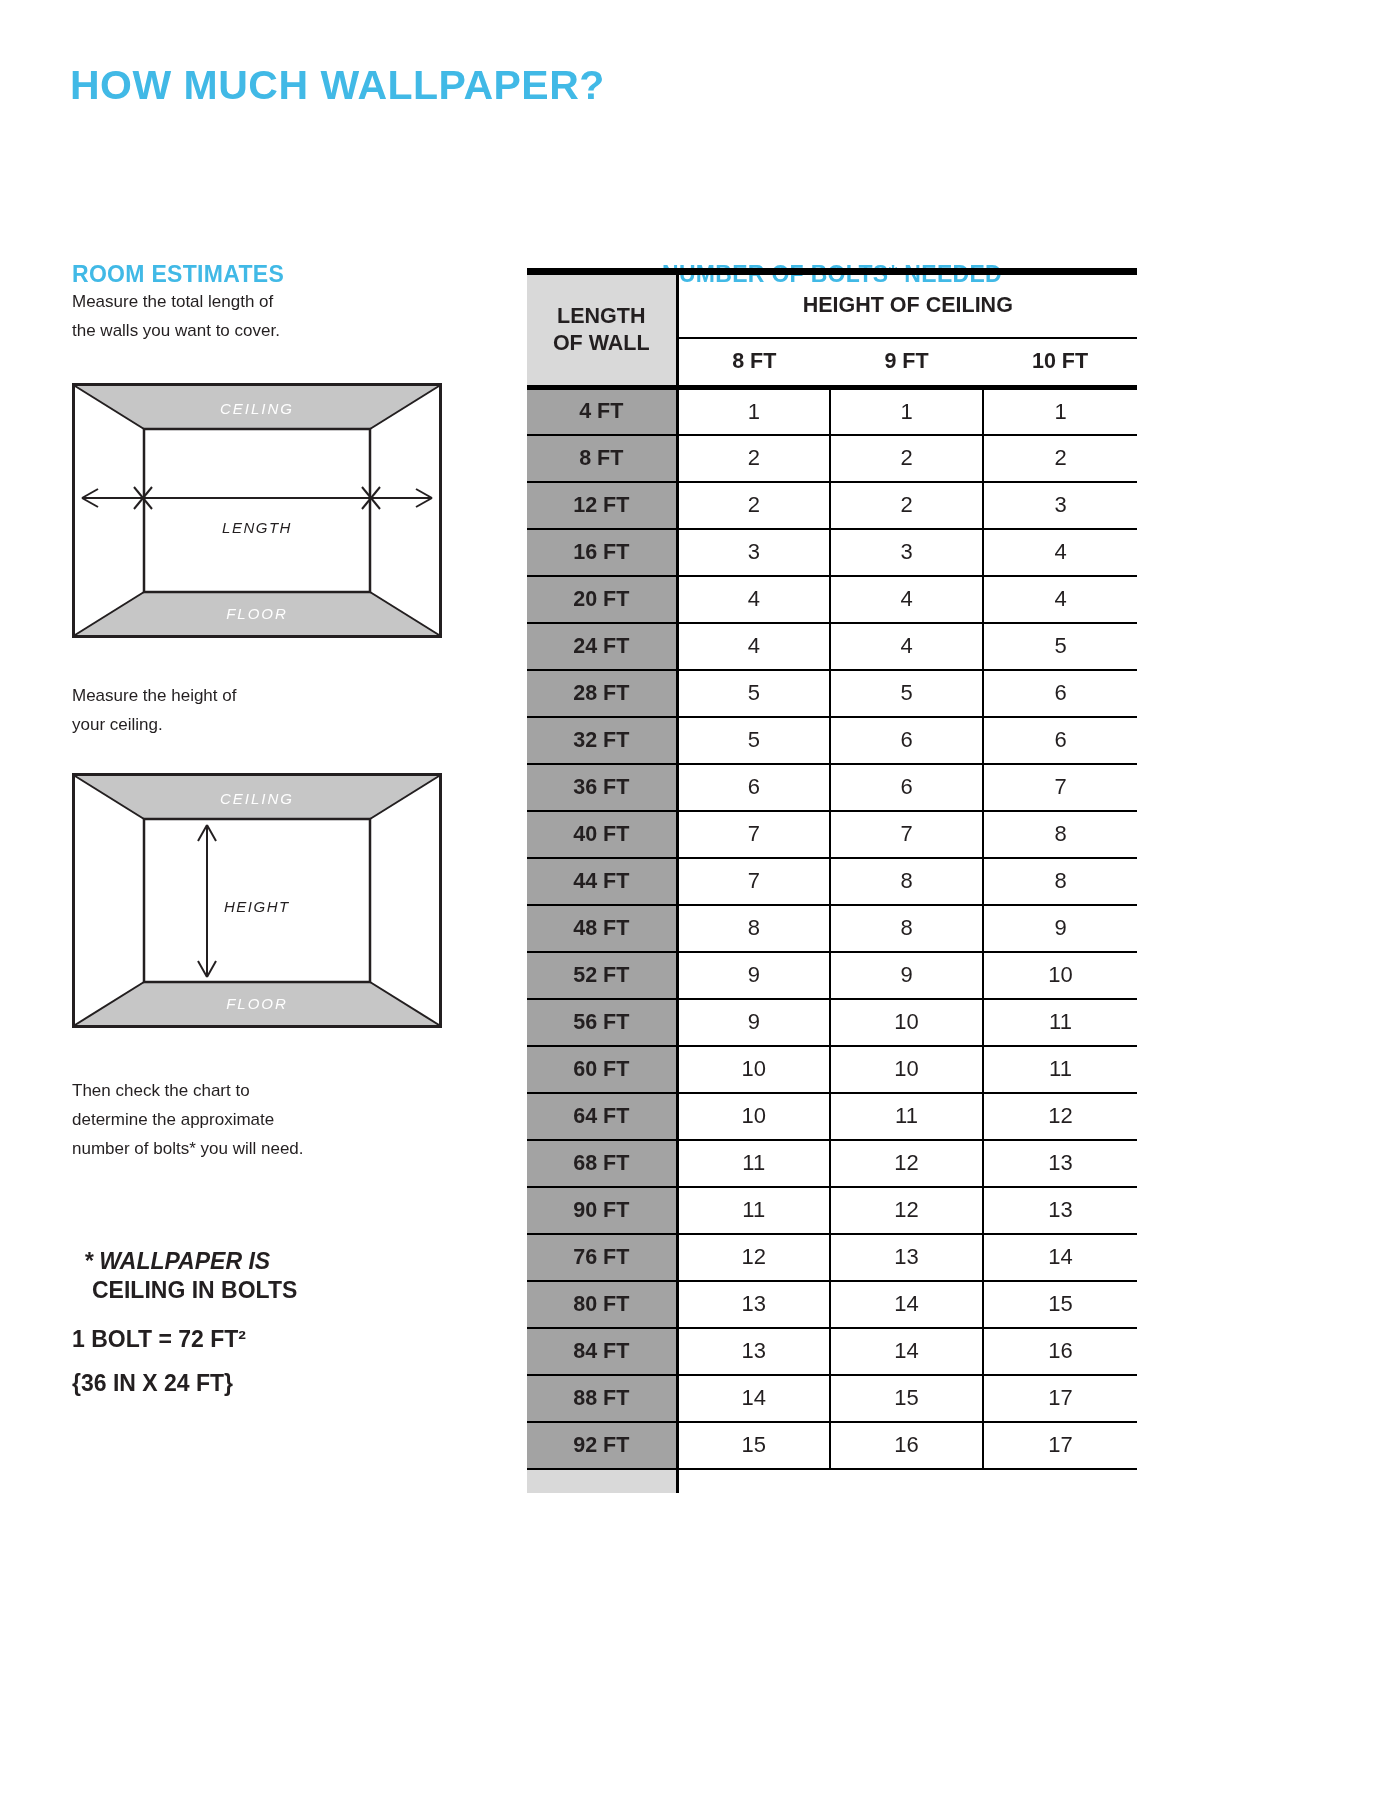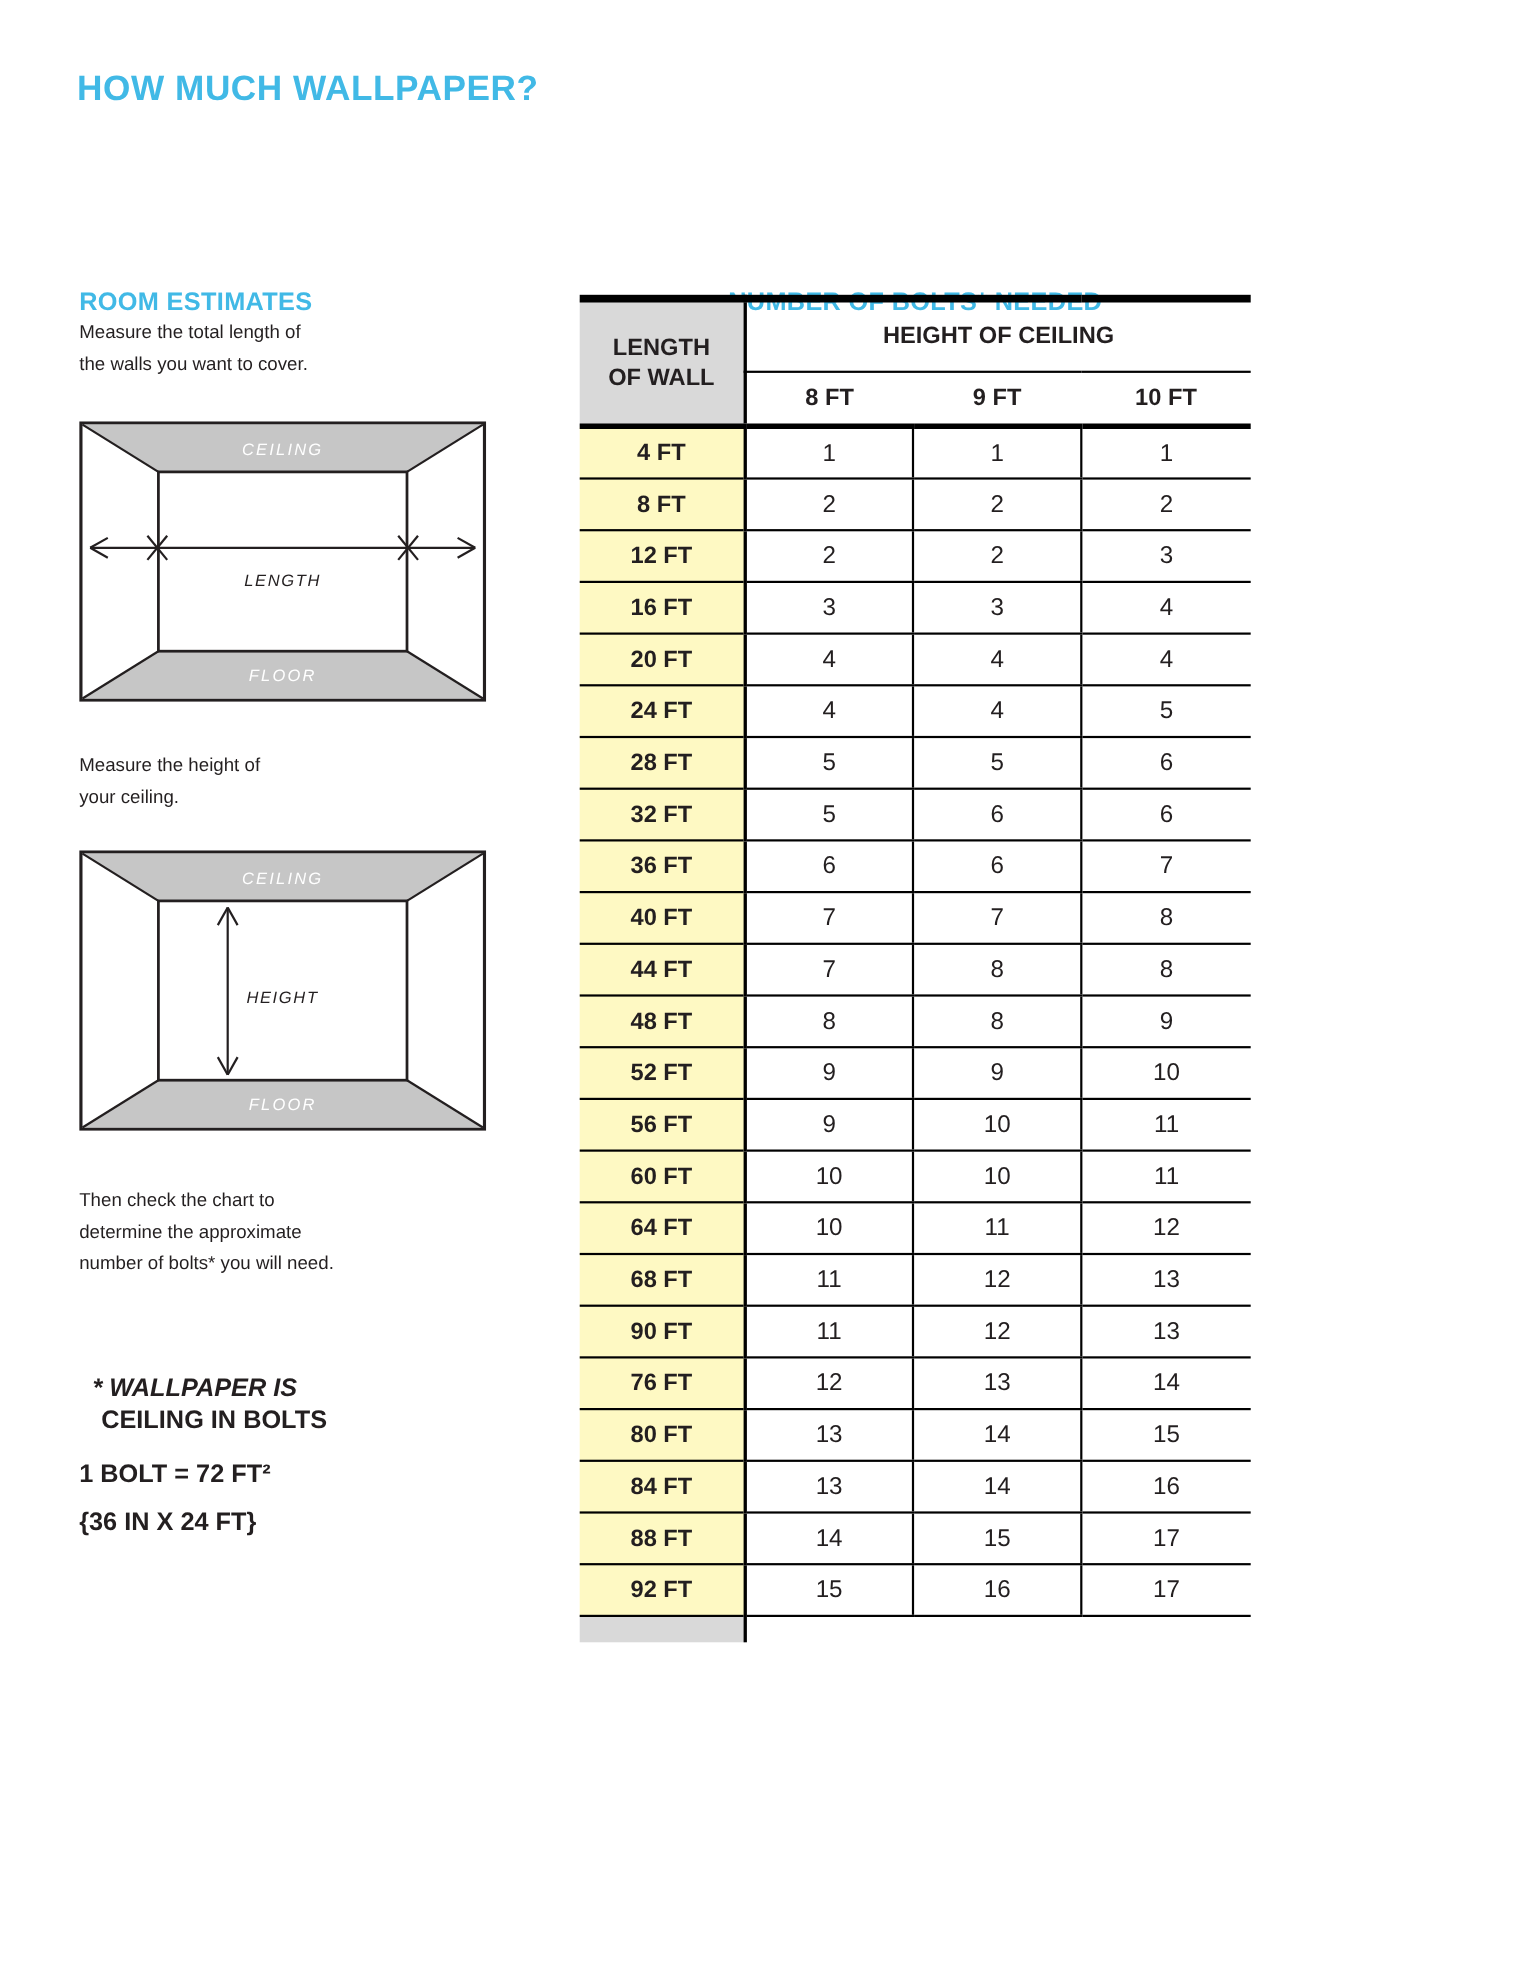--- a/index.html
+++ b/index.html
@@ -6,21 +6,21 @@
   html,body { background:#ffffff; }
   body {
     position:relative;
     width:1391px; height:1800px;
     font-family:"Liberation Sans", sans-serif;
     color:#231f20;
     overflow:hidden;
   }
   .page-title {
     position:absolute; left:70px; top:62px;
-    font-size:32px; font-weight:bold; color:#41b9e6;
+    font-size:41px; font-weight:bold; color:#41b9e6;
     letter-spacing:0.5px;
   }
   .section-heading {
     position:absolute;
     font-size:23px; font-weight:bold; color:#41b9e6;
     letter-spacing:0.3px;
     margin-top:31px;
   }
   #room-estimates-heading { left:72px; top:230px; }
   #bolts-heading { left:527px; top:230px; width:610px; text-align:center; }
@@ -65,21 +65,21 @@
     border-bottom:2px solid #000;
     font-weight:bold; font-size:22.5px;
   }
   tr.sub-row { height:50px; }
   tr.sub-row th {
     border-bottom:5px solid #000;
     font-weight:bold; font-size:21.5px;
   }
   tbody.rows tr { height:47px; }
   tbody.rows th {
-    background:#fef9c3;
+    background:#a3a3a3;
     border-right:3px solid #000;
     border-bottom:2px solid #000;
     font-weight:bold; font-size:21.5px;
   }
   tbody.rows td {
     border-bottom:2px solid #000;
     font-size:22px;
   }
   tbody.rows td + td { border-left:2px solid #000; }
   tbody.stub tr { height:24px; }

